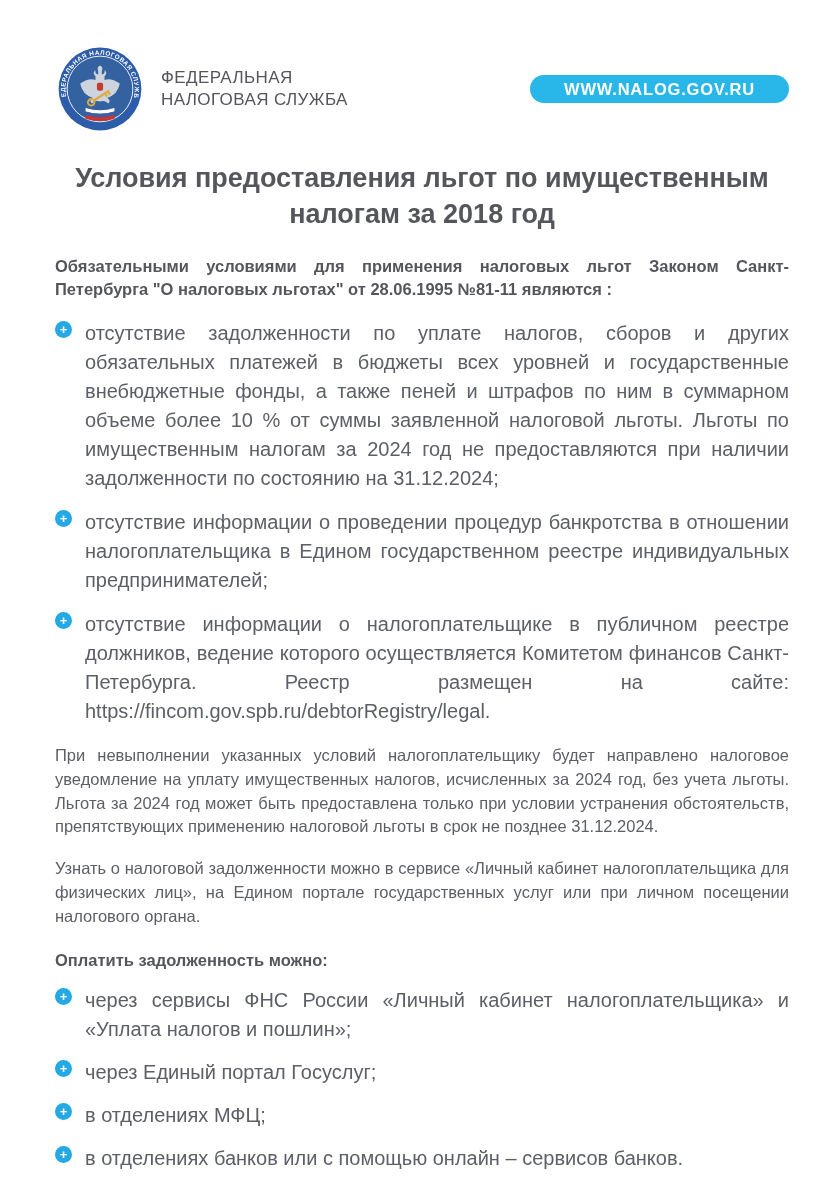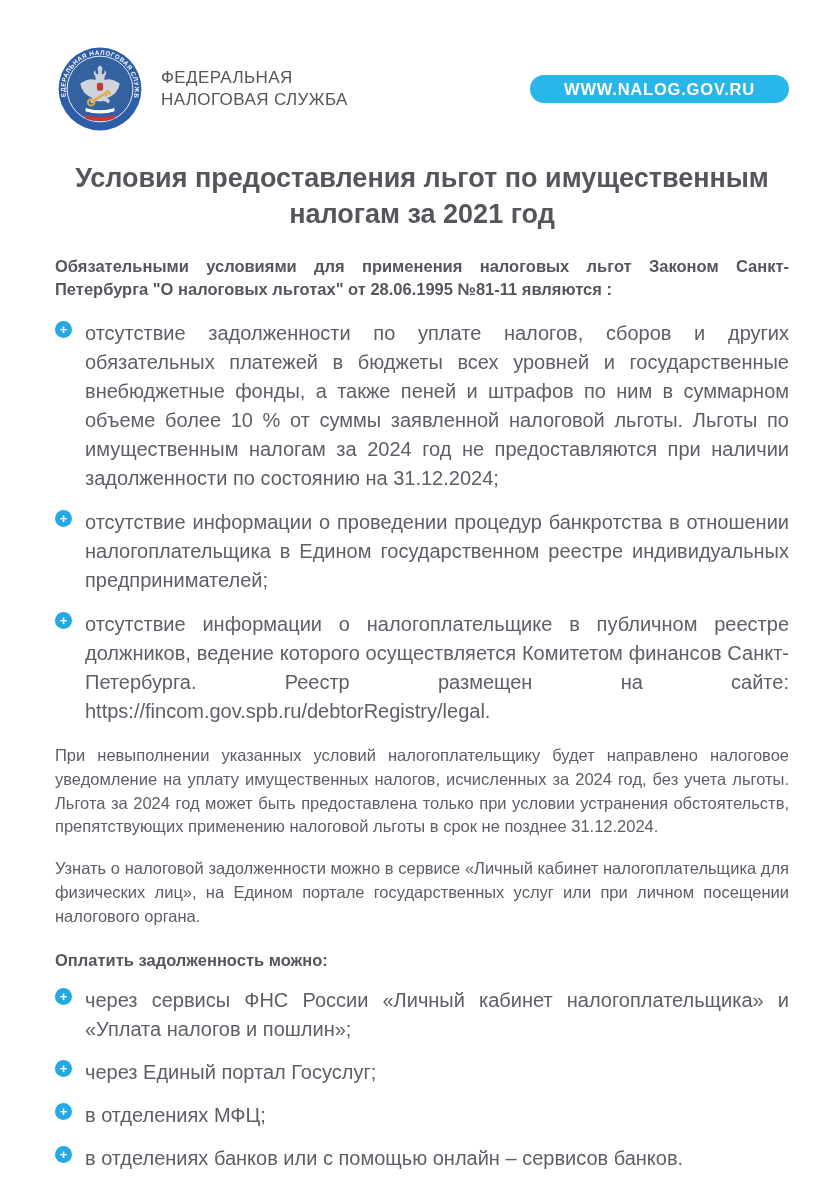--- a/index.html
+++ b/index.html
@@ -110,21 +110,21 @@
         </g>
       </svg>
       <div class="brand-name">
         <div>ФЕДЕРАЛЬНАЯ</div>
         <div>НАЛОГОВАЯ СЛУЖБА</div>
       </div>
     </div>
     <button class="site-pill">WWW.NALOG.GOV.RU</button>
   </header>
 
-  <h1 class="title">Условия предоставления льгот по имущественным налогам за 2021 год</h1>
+  <h1 class="title">Условия предоставления льгот по имущественным налогам за 2018 год</h1>
 
   <p class="intro">Обязательными условиями для применения налоговых льгот Законом Санкт-Петербурга "О налоговых льготах" от 28.06.1995 №81-11 являются :</p>
 
   <ul class="bullets">
     <li>
       <span class="plus-icon">+</span>
       <span class="li-text">отсутствие задолженности по уплате налогов, сборов и других обязательных платежей в бюджеты всех уровней и государственные внебюджетные фонды, а также пеней и штрафов по ним в суммарном объеме более 10 % от суммы заявленной налоговой льготы. Льготы по имущественным налогам за 2024 год не предоставляются при наличии задолженности по состоянию на 31.12.2024;</span>
     </li>
     <li>
       <span class="plus-icon">+</span>

